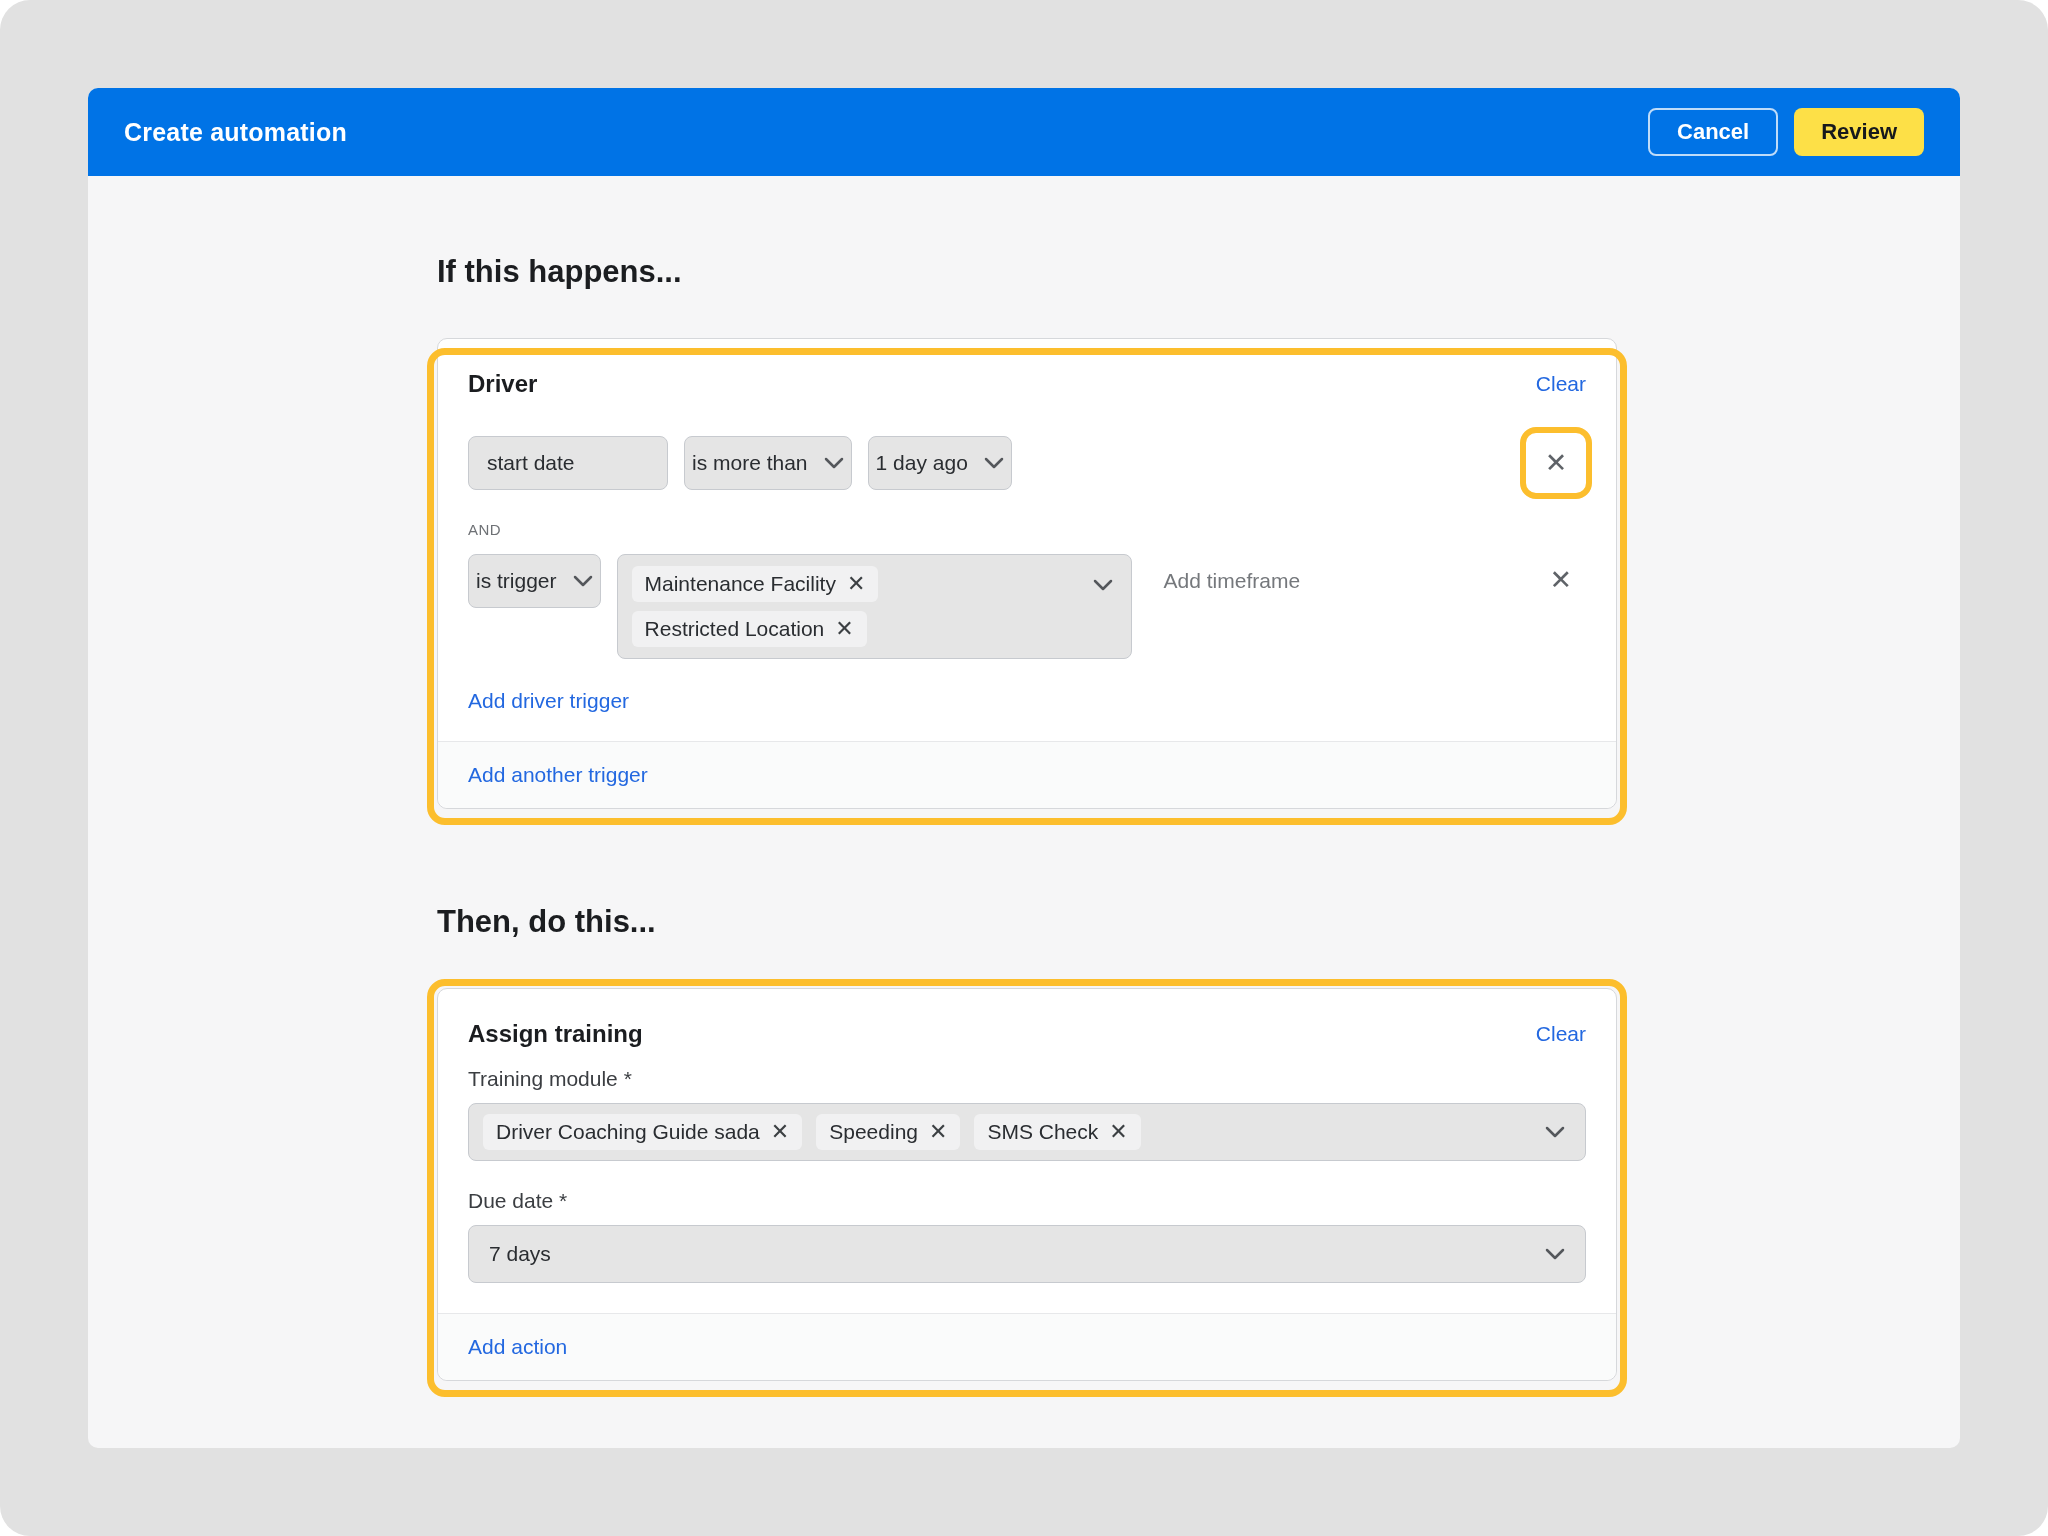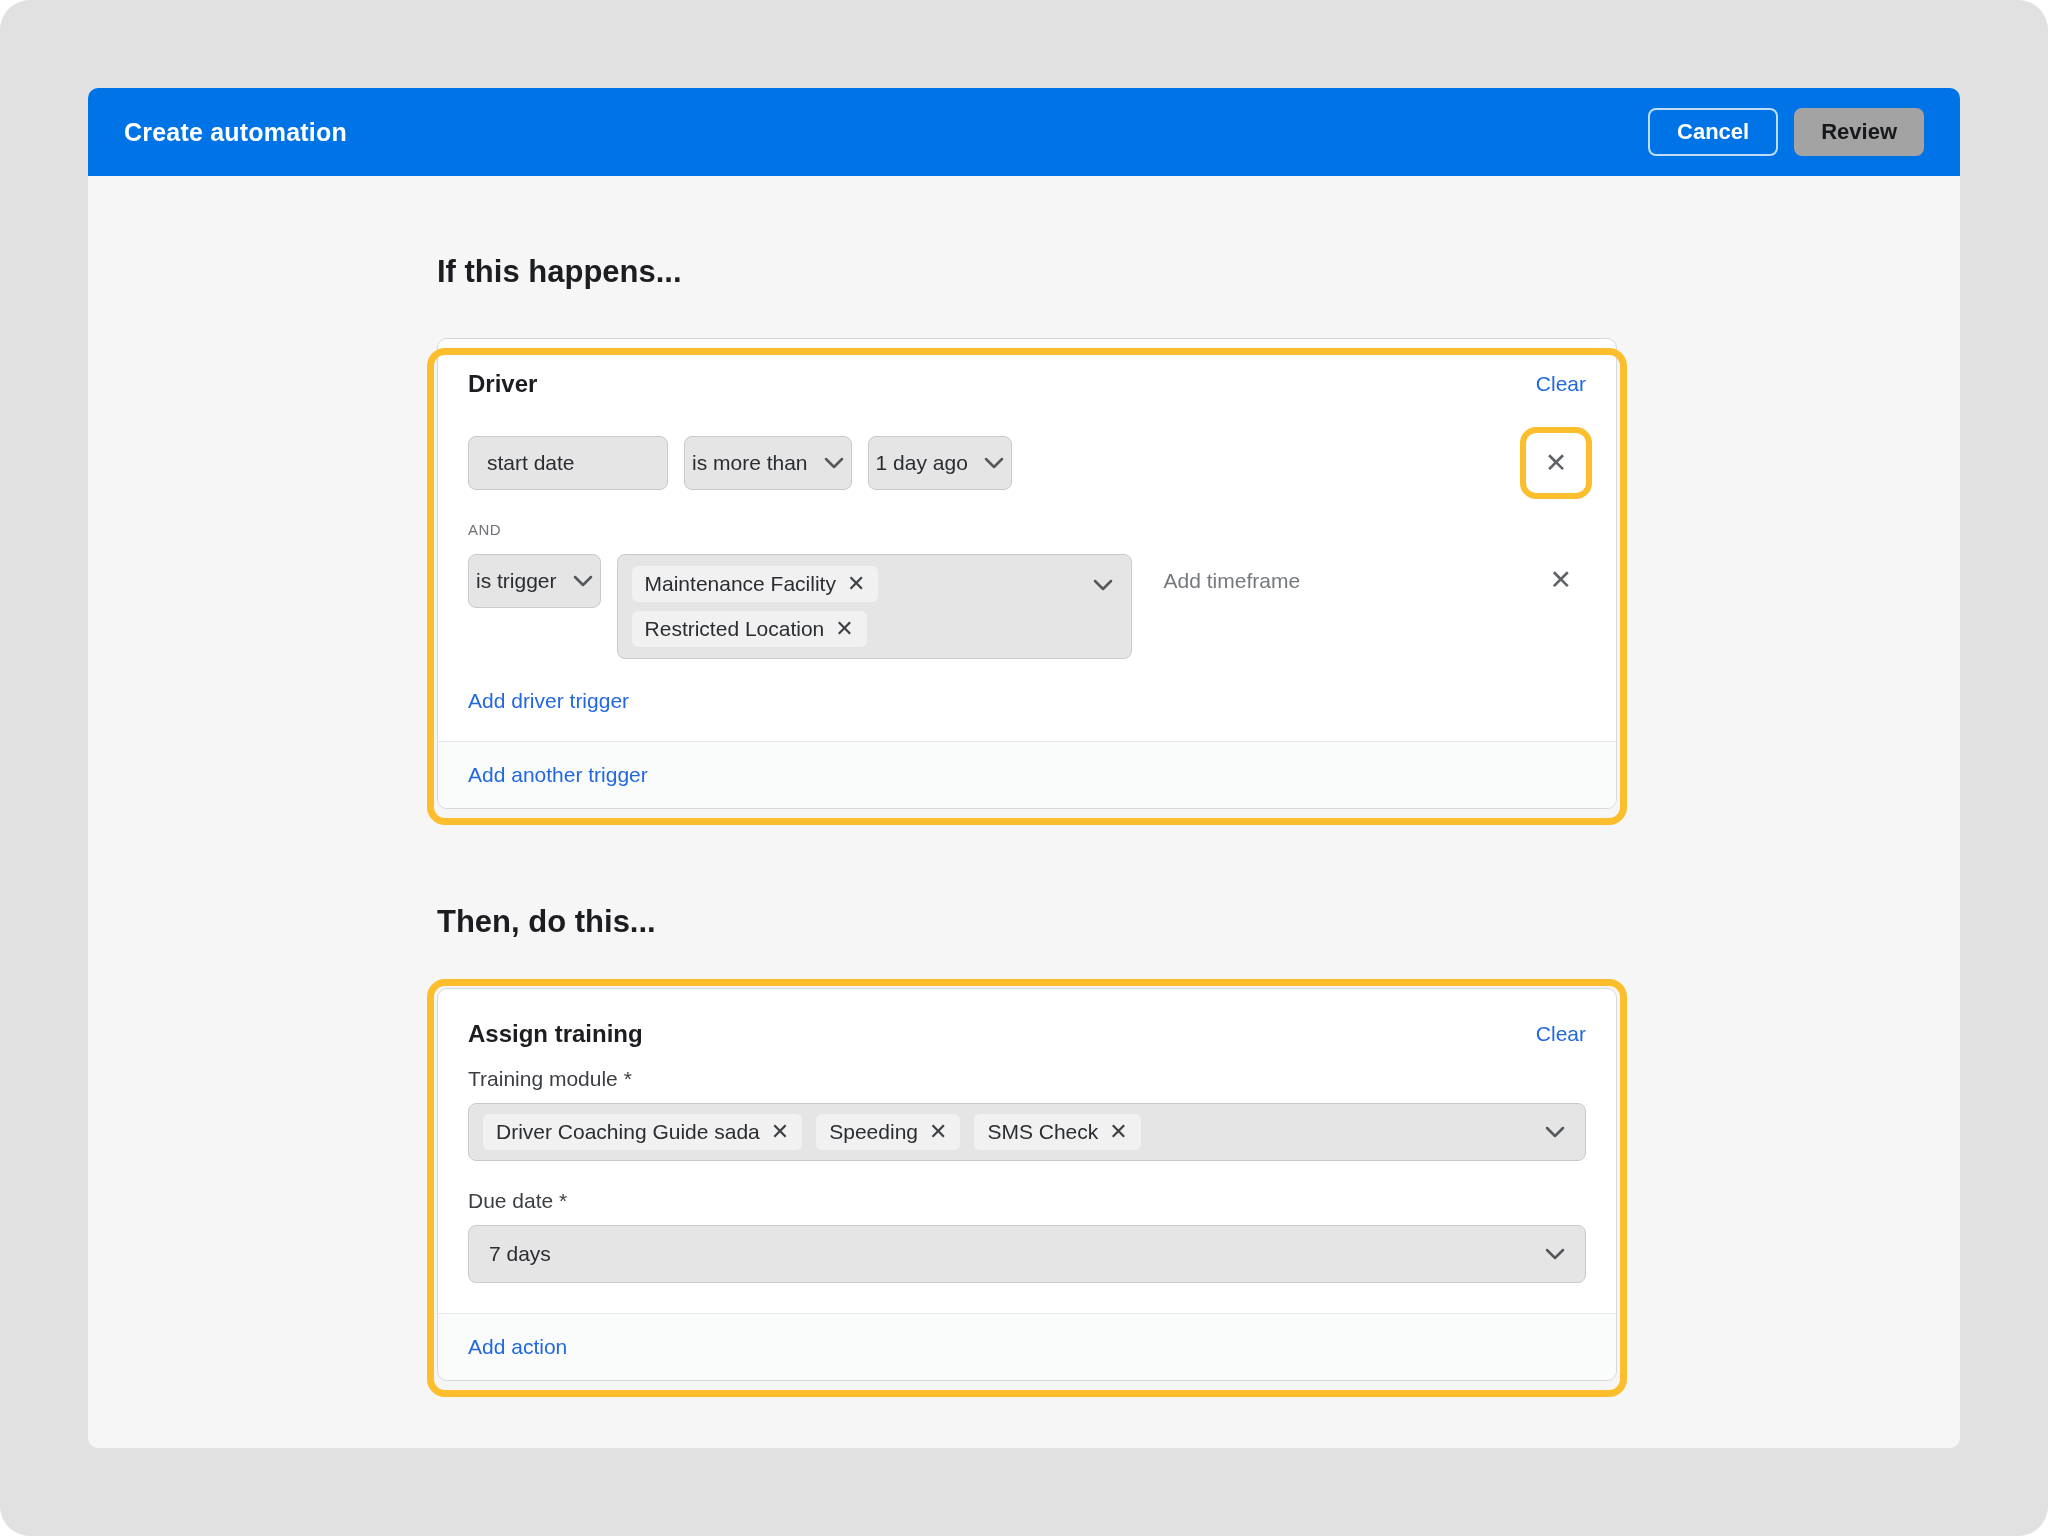--- a/index.html
+++ b/index.html
@@ -11,21 +11,21 @@
             background:#f6f6f7; border-radius:10px; }
 
   
   .header { height:88px; background:#0073e6; border-radius:10px 10px 0 0;
             display:flex; align-items:center; padding:0 36px; }
   .header-title { color:#ffffff; font-size:25px; font-weight:700; letter-spacing:.2px; }
   .header-actions { margin-left:auto; display:flex; gap:16px; align-items:center; }
   .btn { height:48px; padding:0 27px; border-radius:8px; font-size:22px; font-weight:700;
          display:inline-flex; align-items:center; justify-content:center; cursor:pointer; }
   .btn-ghost { background:transparent; border:2px solid rgba(255,255,255,.75); color:#ffffff; }
-  .btn-white { background:#a3a3a3; border:none; color:#17191c; }
+  .btn-white { background:#fde047; border:none; color:#17191c; }
 
   
   .content { padding:78px 0 0 349px; }
   .col { width:1180px; }
   .h2 { font-size:31px; font-weight:700; color:#1b1d20; }
 
   
   .card-wrap { position:relative; margin-top:48px; }
   .card { position:relative; background:#ffffff; border:1.5px solid #d6d8db; border-radius:10px; }
   .ring { position:absolute; border:7px solid #fcbe2d; border-radius:18px; pointer-events:none; z-index:6; }

